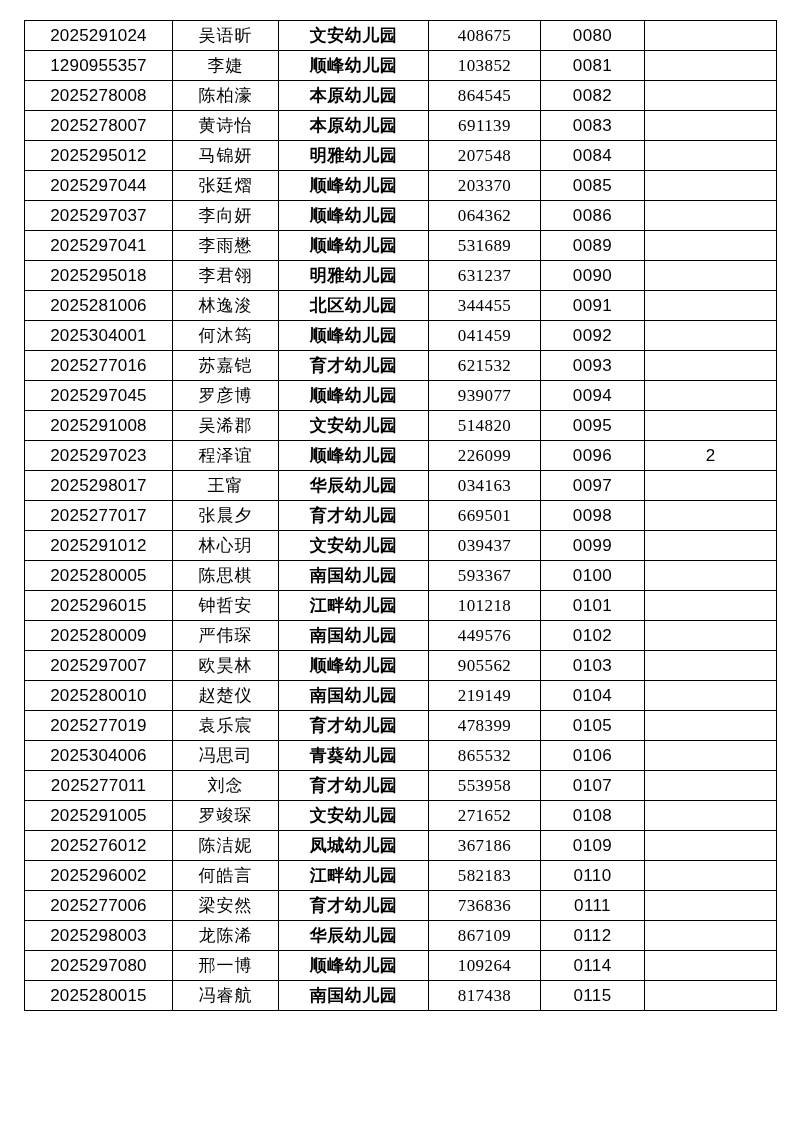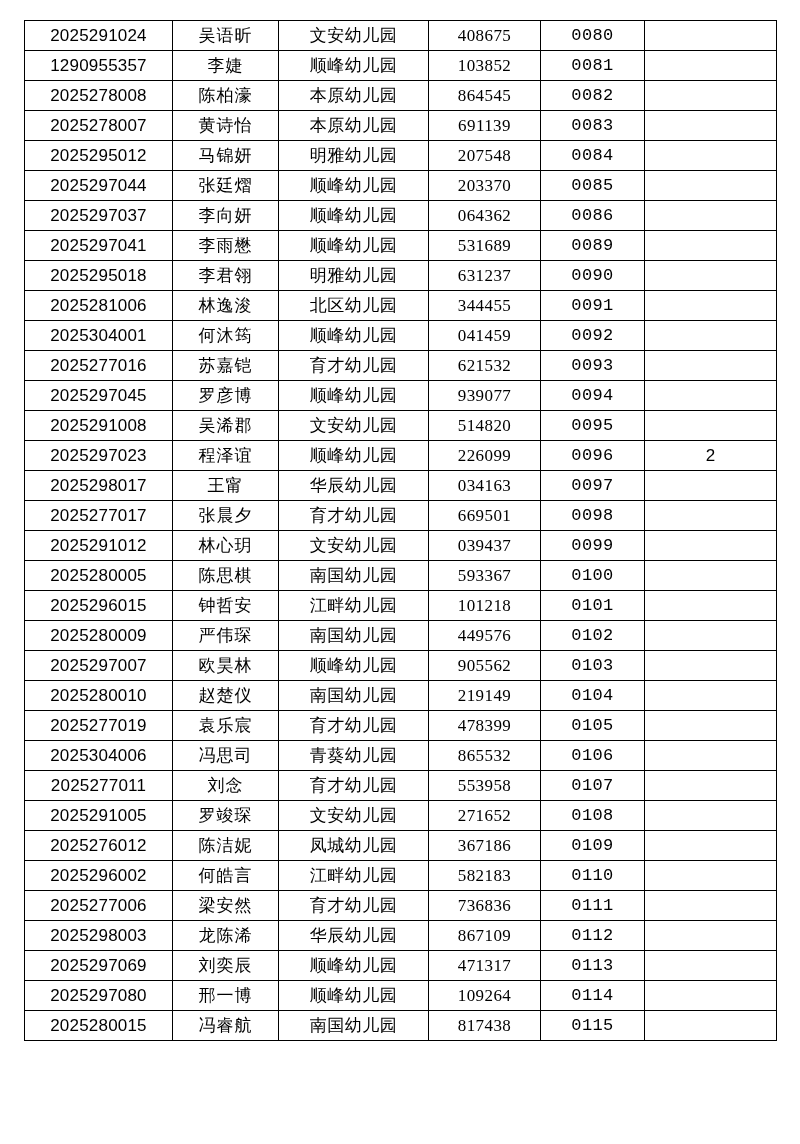--- a/index.html
+++ b/index.html
@@ -35,23 +35,23 @@
   }
   col.c-id    { width: 148px; }
   col.c-name  { width: 106px; }
   col.c-school{ width: 150px; }
   col.c-code  { width: 112px; }
   col.c-seq   { width: 104px; }
   col.c-note  { width: 132px; }
 
   td.id    { font-family: "Liberation Sans", sans-serif; font-size: 16.5px; letter-spacing: 0.2px; }
   td.name  { font-size: 17px; letter-spacing: 1px; }
-  td.school{ font-size: 17px; letter-spacing: 0.5px; }
+  td.school{ font-size: 17px; letter-spacing: 0.5px; font-weight: bold; }
   td.code  { font-family: Liberation Serif, serif; font-size: 16.5px; letter-spacing: 0.4px; }
-  td.seq   { font-family: Liberation Mono, monospace; font-size: 16.5px; letter-spacing: 0.4px; }
+  td.seq   { font-family: Liberation Sans, sans-serif; font-size: 16.5px; letter-spacing: 0.4px; }
   td.note  { font-family: "Liberation Sans", sans-serif; font-size: 16.5px; }
 </style>
 </head>
 <body>
 
 <div class="sheet">
   <table class="roster">
     <colgroup>
       <col class="c-id">
       <col class="c-name">
@@ -303,28 +303,20 @@
         </tr>
         <tr>
           <td class="id">2025298003</td>
           <td class="name">龙陈浠</td>
           <td class="school">华辰幼儿园</td>
           <td class="code">867109</td>
           <td class="seq">0112</td>
           <td class="note"></td>
         </tr>
         <tr>
-          <td class="id">2025297069</td>
-          <td class="name">刘奕辰</td>
-          <td class="school">顺峰幼儿园</td>
-          <td class="code">471317</td>
-          <td class="seq">0113</td>
-          <td class="note"></td>
-        </tr>
-        <tr>
           <td class="id">2025297080</td>
           <td class="name">邢一博</td>
           <td class="school">顺峰幼儿园</td>
           <td class="code">109264</td>
           <td class="seq">0114</td>
           <td class="note"></td>
         </tr>
         <tr>
           <td class="id">2025280015</td>
           <td class="name">冯睿航</td>

